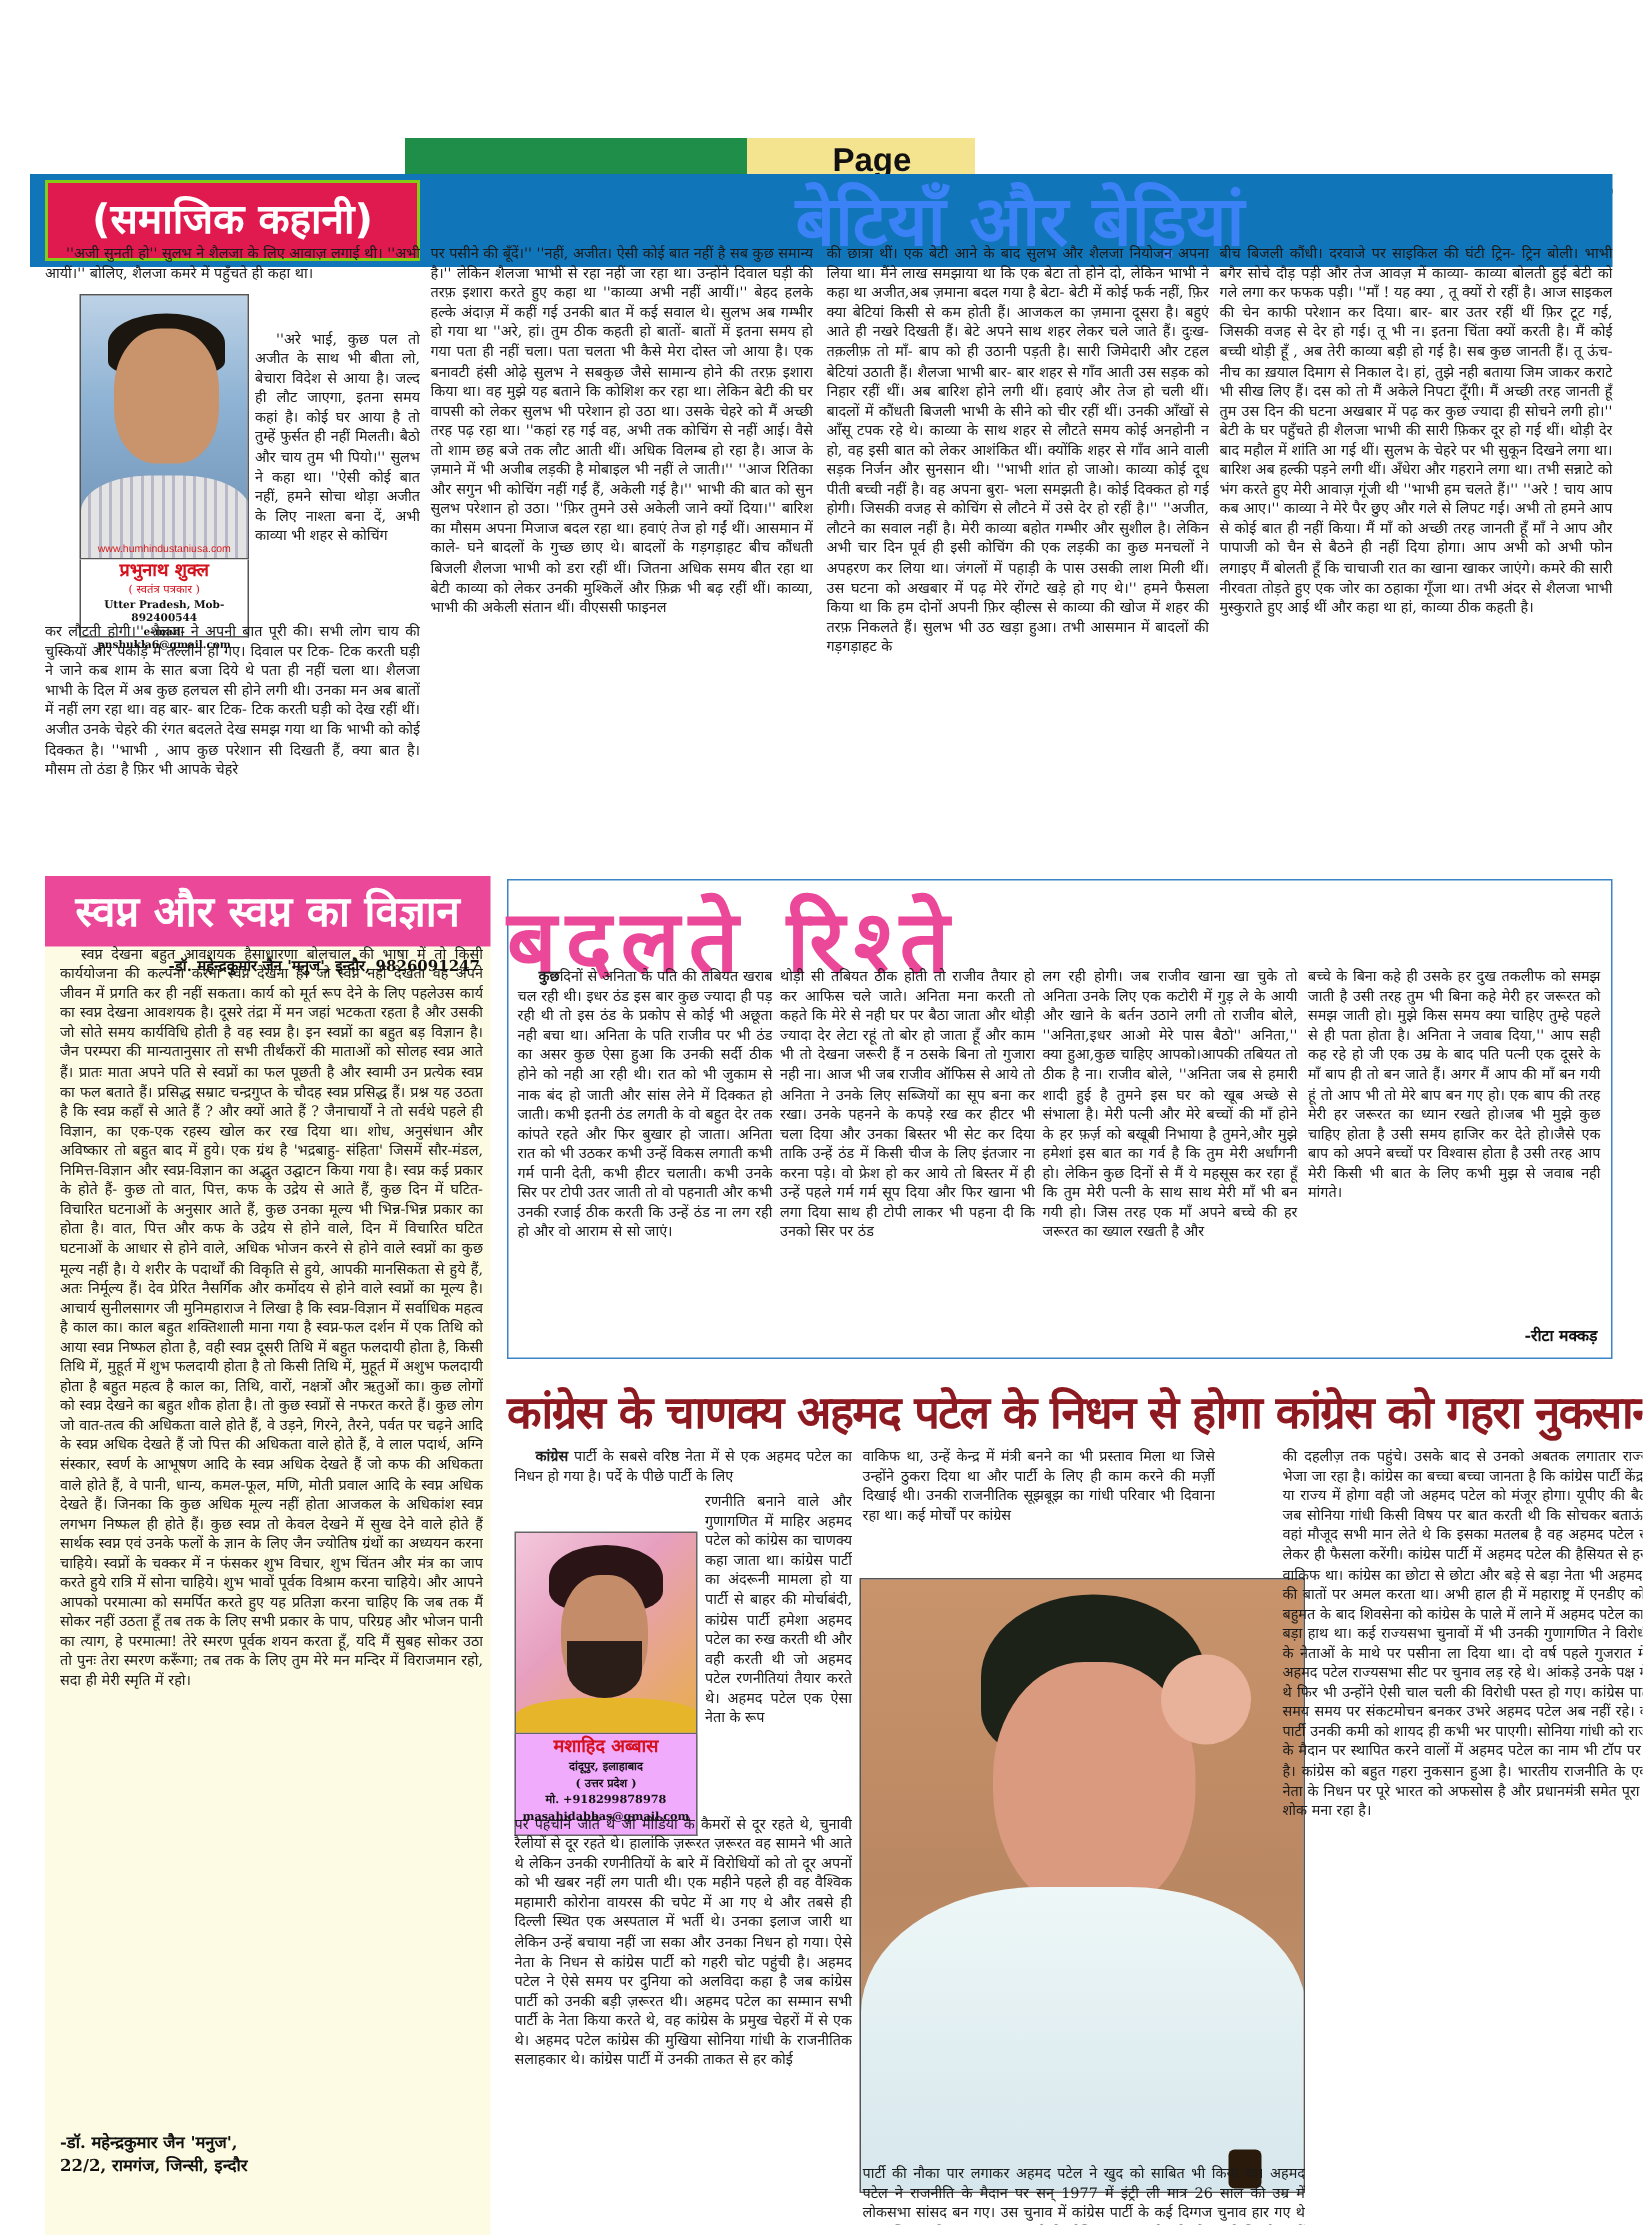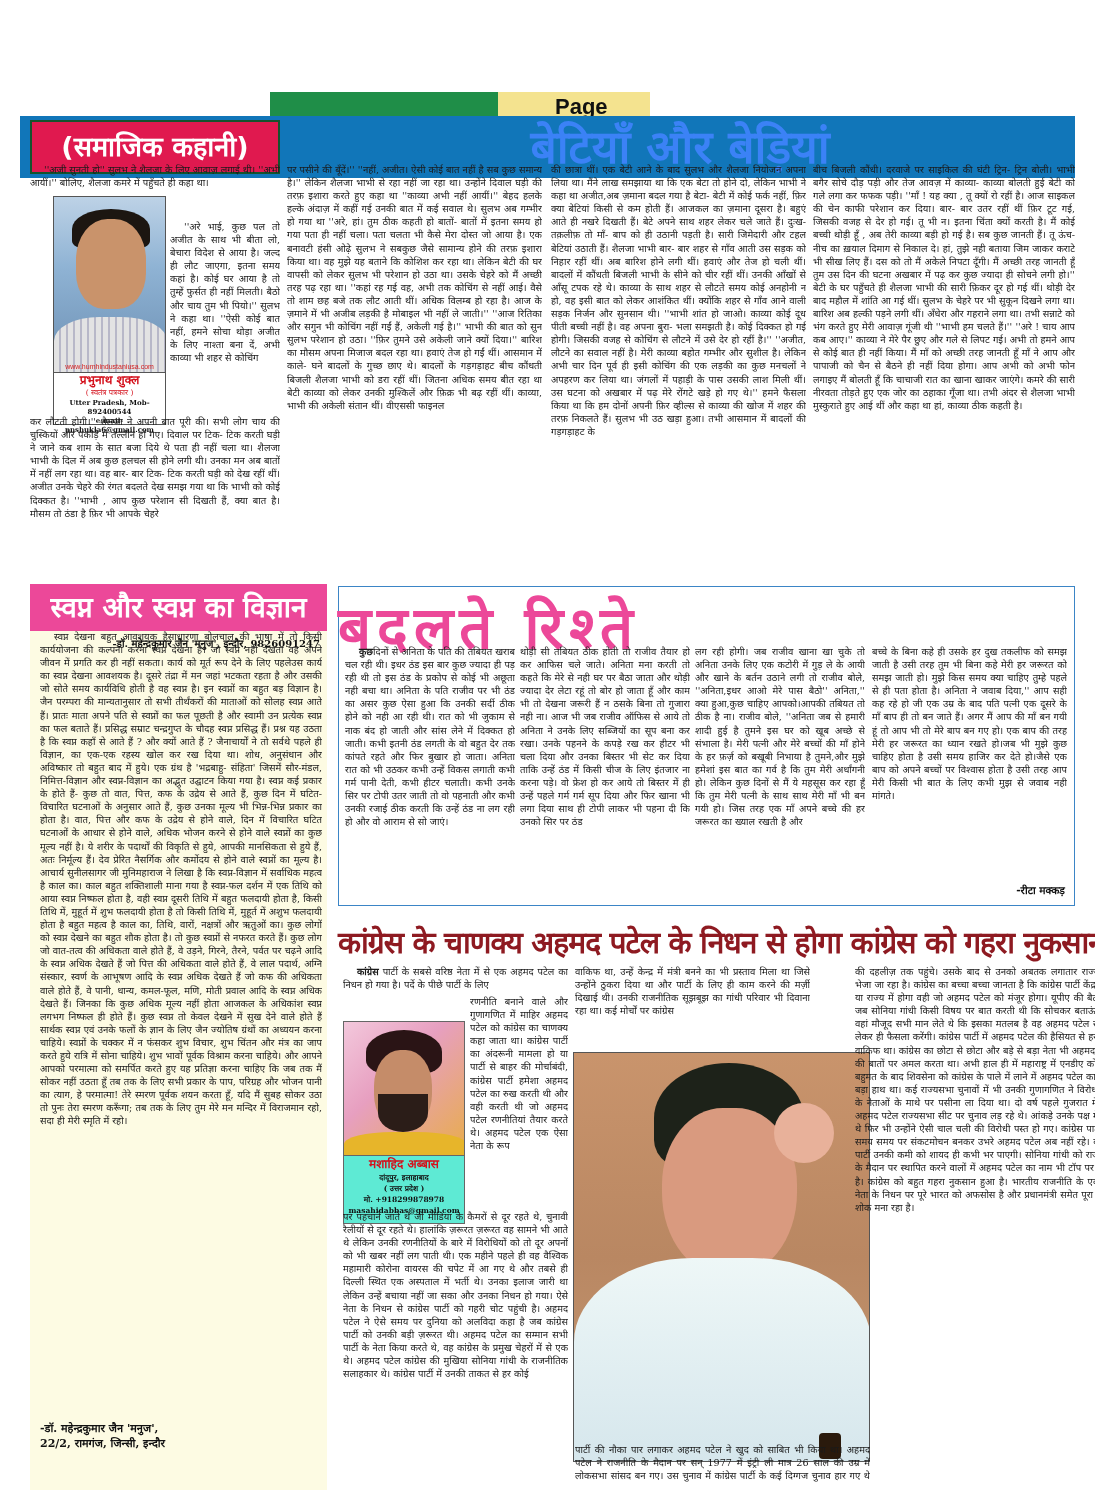--- a/index.html
+++ b/index.html
@@ -8,21 +8,21 @@
   .col { position: absolute; font-family: "DejaVu Serif", serif; font-size: 9.6px; line-height: 13.1px; text-align: justify; color: #1a1a1a; overflow: hidden; }
   .col p { text-indent: 14px; margin-bottom: 0; }
   .mast-page { left: 270px; top: 50px; width: 380px; height: 32px; background: linear-gradient(90deg,#1f8e48 0%,#1f8e48 60%, #f4e38f 60%, #f4e38f 100%); }
   .mast-logo { left: 26px; top: 53px; font-size: 22px; font-weight: bold; color: #fff; font-family: "DejaVu Sans", sans-serif; white-space: nowrap; }
   .mast-logo i { font-size: 15px; font-style: italic; }
   .page-num { left: 555px; top: 52px; font-size: 22px; font-weight: bold; color: #111; font-family: "Liberation Sans", sans-serif; }
   .mast-rule { left: 20px; top: 84px; width: 1055px; height: 3px; background: #222; }
 
   
   .hd1 { left: 20px; top: 95px; width: 1055px; height: 62px; background: #1176b9; }
-  .hd1-tag { left: 30px; top: 99px; width: 250px; height: 54px; background: #e0194f; border: 2px solid #14532d; color: #fff; font-size: 27px; font-weight: bold; text-align: center; line-height: 50px; }
+  .hd1-tag { left: 30px; top: 99px; width: 250px; height: 54px; background: #e0194f; border: 2px solid #84cc16; color: #fff; font-size: 27px; font-weight: bold; text-align: center; line-height: 50px; }
   .hd1-title { left: 400px; top: 95px; width: 560px; text-align: center; color: #3b82f6; font-size: 46px; font-weight: bold; line-height: 62px; }
 
   
   .photo1 { left: 53px; top: 175px; width: 113px; height: 177px; border: 1px solid #555; background: linear-gradient(180deg, #bdd2e6 0%, #8fb3d4 40%, #6c8fb3 100%); overflow: hidden; }
   .face1 { position: absolute; left: 22px; top: 22px; width: 70px; height: 90px; border-radius: 45% 45% 40% 40%; background: #c9936b; }
   .hair1 { position: absolute; left: 18px; top: 12px; width: 78px; height: 40px; border-radius: 50% 50% 20% 20%; background: #1c1611; }
   .shirt1 { position: absolute; left: 0; top: 120px; width: 113px; height: 60px; background: repeating-linear-gradient(90deg,#e3e3e3 0 5px,#b8b8c8 5px 7px); border-radius: 40% 40% 0 0; }
   .photo1-url { position: absolute; left: 0; bottom: 2px; width: 100%; text-align: center; font-size: 7px; color: #d52121; font-family: "Liberation Sans", sans-serif; }
   .cap1 { left: 53px; top: 352px; width: 113px; height: 52px; border: 1px solid #555; border-top: 0; text-align: center; background: #fff; font-family: "DejaVu Serif", serif; }
   .cap1 .nm { color: #d4111c; font-size: 12px; font-weight: bold; line-height: 15px; }
@@ -40,21 +40,21 @@
   .hd3-title { left: 338px; top: 567px; width: 737px; text-align: left; font-size: 58px; font-weight: 900; letter-spacing: 6px; line-height: 80px; color: #ec4899; font-family: "DejaVu Sans", sans-serif; }
   .sign3 { left: 870px; top: 862px; width: 195px; text-align: right; font-size: 10.5px; font-weight: bold; font-family: "DejaVu Serif", serif; }
 
   
   .hd4 { left: 338px; top: 902px; width: 740px; text-align: center; font-size: 30px; font-weight: bold; color: #8e1a21; line-height: 40px; letter-spacing: -1px; white-space: nowrap; }
   .photo2 { left: 343px; top: 1000px; width: 122px; height: 135px; border: 1px solid #666; background: linear-gradient(135deg,#f3c8dc 0%, #e79fc0 40%, #e8ad4a 100%); overflow: hidden; }
   .face2 { position: absolute; left: 30px; top: 28px; width: 58px; height: 80px; border-radius: 45%; background: #c58c69; }
   .hair2 { position: absolute; left: 22px; top: 8px; width: 76px; height: 44px; border-radius: 50% 50% 30% 30%; background: #2a1415; }
   .beard2 { position: absolute; left: 34px; top: 72px; width: 50px; height: 38px; border-radius: 0 0 50% 50%; background: #2b1d18; }
   .shirt2 { position: absolute; left: 0; top: 110px; width: 122px; height: 30px; background: #e7b52a; border-radius: 40% 40% 0 0; }
-  .cap2 { left: 343px; top: 1135px; width: 122px; height: 68px; border: 1px solid #666; border-top: 0; text-align: center; font-family: "DejaVu Serif", serif; background: #5eead4; }
+  .cap2 { left: 343px; top: 1135px; width: 122px; height: 68px; border: 1px solid #666; border-top: 0; text-align: center; font-family: "DejaVu Serif", serif; background: #f0abfc; }
   .cap2 .nm { color: #d4111c; font-size: 12px; font-weight: bold; line-height: 16px; }
   .cap2 .ln { font-size: 7.5px; font-weight: bold; line-height: 11px; }
 
   .photo3 { left: 573px; top: 1031px; width: 297px; height: 410px; border: 1px solid #555; background: linear-gradient(180deg,#c9946c 0%,#b98762 50%,#c49a76 100%); overflow: hidden; }
   .ap-hair { position: absolute; left: 80px; top: 10px; width: 150px; height: 110px; border-radius: 50% 50% 30% 30%; background: #1d2219; }
   .ap-face { position: absolute; left: 88px; top: 55px; width: 135px; height: 170px; border-radius: 45% 45% 50% 50%; background: #d99a7f; }
   .ap-hand { position: absolute; left: 200px; top: 50px; width: 60px; height: 60px; border-radius: 50%; background: #e8b19a; }
   .ap-body { position: absolute; left: 0; top: 205px; width: 297px; height: 210px; background: linear-gradient(180deg,#eef7f7,#d5e6ec); border-radius: 40% 40% 0 0; }
   .ap-watch { position: absolute; left: 245px; top: 380px; width: 22px; height: 26px; border-radius: 4px; background: #2a1a0c; }
 </style>

